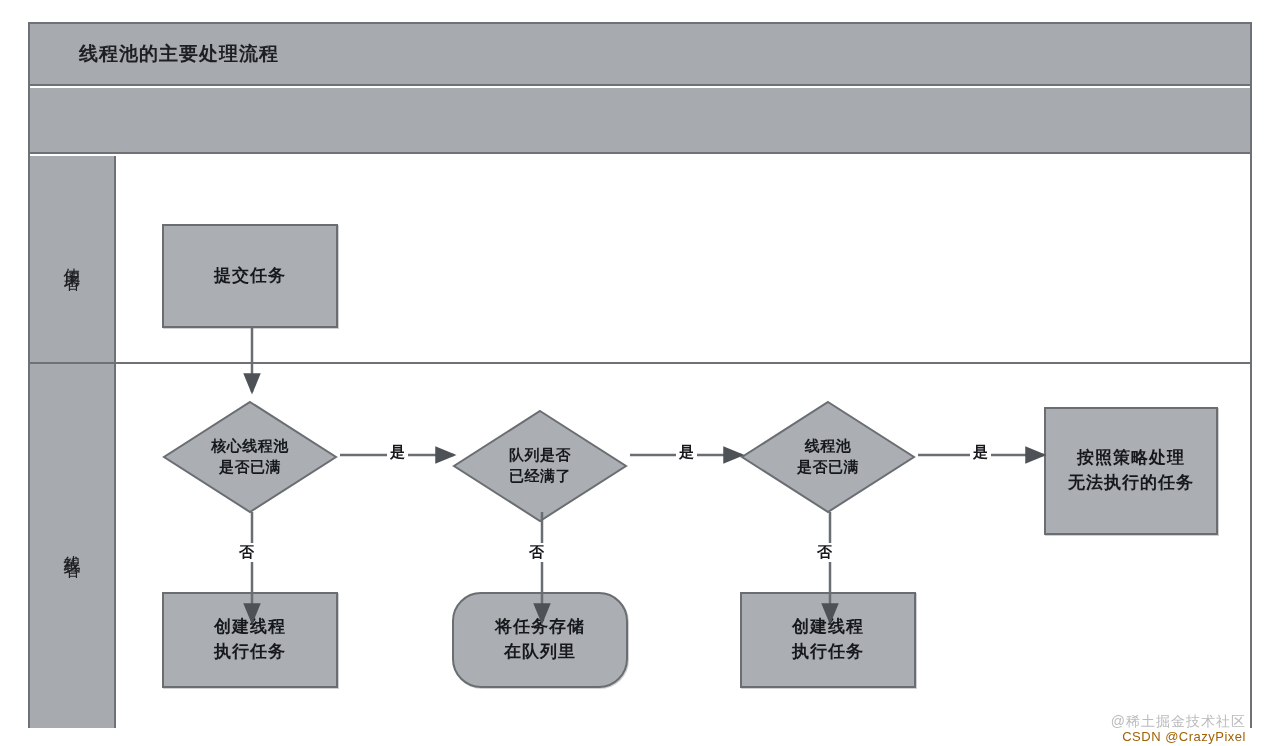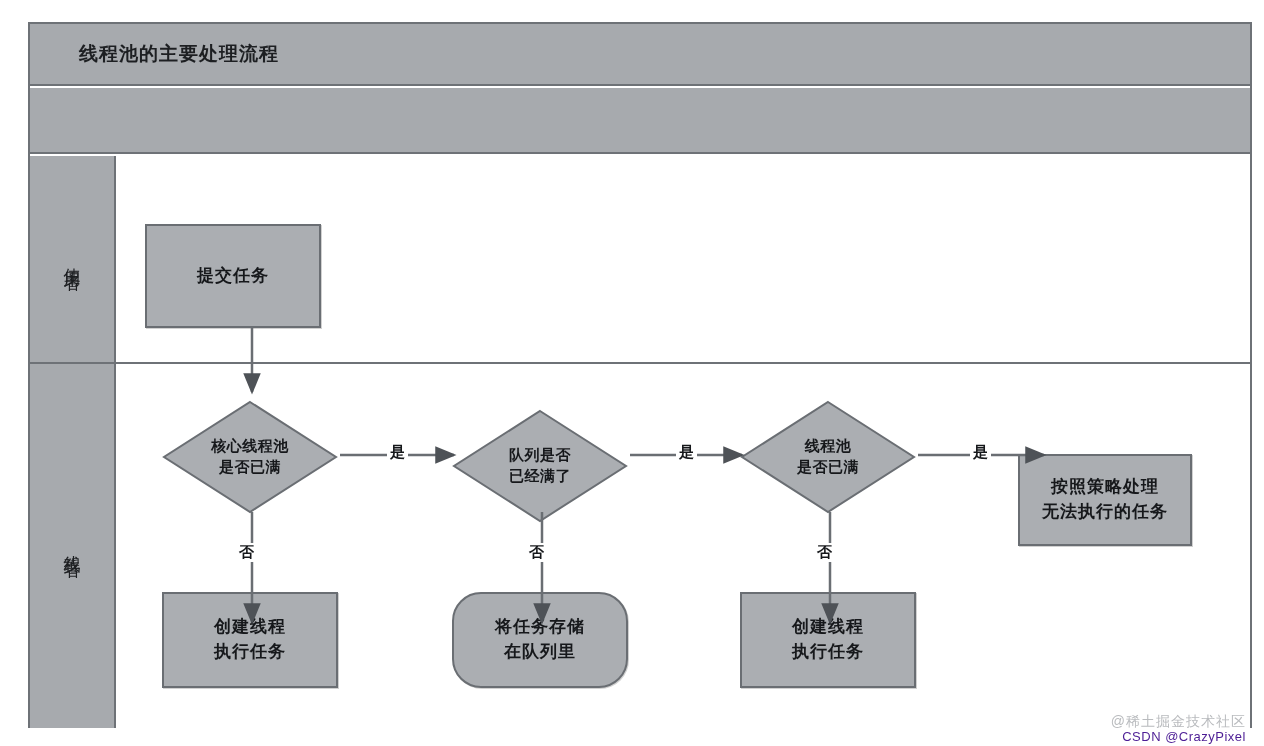--- a/index.html
+++ b/index.html
@@ -168,21 +168,21 @@
     z-index: 20;
   }
   .wm-line1 {
     font-size: 14px;
     color: #b9bbbe;
     letter-spacing: 1px;
     font-family: "Liberation Sans", sans-serif;
   }
   .wm-line2 {
     font-size: 13px;
-    color: #4c1d95;
+    color: #a16207;
     letter-spacing: 0.5px;
     margin-top: -2px;
     font-family: "Liberation Sans", sans-serif;
   }
 </style>
 </head>
 <body>
 
 <div id="canvas">
 
@@ -195,21 +195,21 @@
     <div class="header-band"></div>
 
     <div class="lanes">
 
       <div class="lane lane-user">
         <div class="lane-header">
           <div class="lane-label">使用者</div>
         </div>
         <div class="lane-body">
 
-          <div class="node proc" style="left:29px; top:68px; width:176px; height:104px;">
+          <div class="node proc" style="left:46px; top:68px; width:176px; height:104px;">
             <div class="node-text">提交任务</div>
           </div>
 
         </div>
       </div>
 
       <div class="lane lane-thread">
         <div class="lane-header">
           <div class="lane-label">线程者</div>
         </div>
@@ -232,21 +232,21 @@
           </div>
 
           <div class="node decision" style="left:624px; top:36px; width:176px; height:114px;">
             <svg width="176" height="114" viewBox="0 0 176 114">
               <polygon points="88,2 174,57 88,112 2,57" fill="#abaeb2" stroke="#6a6e73" stroke-width="2"></polygon>
             </svg>
             <div class="node-text">线程池
 是否已满</div>
           </div>
 
-          <div class="node proc" style="left:902px; top:43px; width:174px; height:92px;margin-top:47px;">
+          <div class="node proc" style="left:928px; top:43px; width:174px; height:128px;">
             <div class="node-text">按照策略处理
 无法执行的任务</div>
           </div>
 
           <div class="node proc" style="left:46px; top:228px; width:176px; height:96px;">
             <div class="node-text">创建线程
 执行任务</div>
           </div>
 
           <div class="node proc" style="left:336px; top:228px; width:176px; height:96px;border-radius:29px;">

